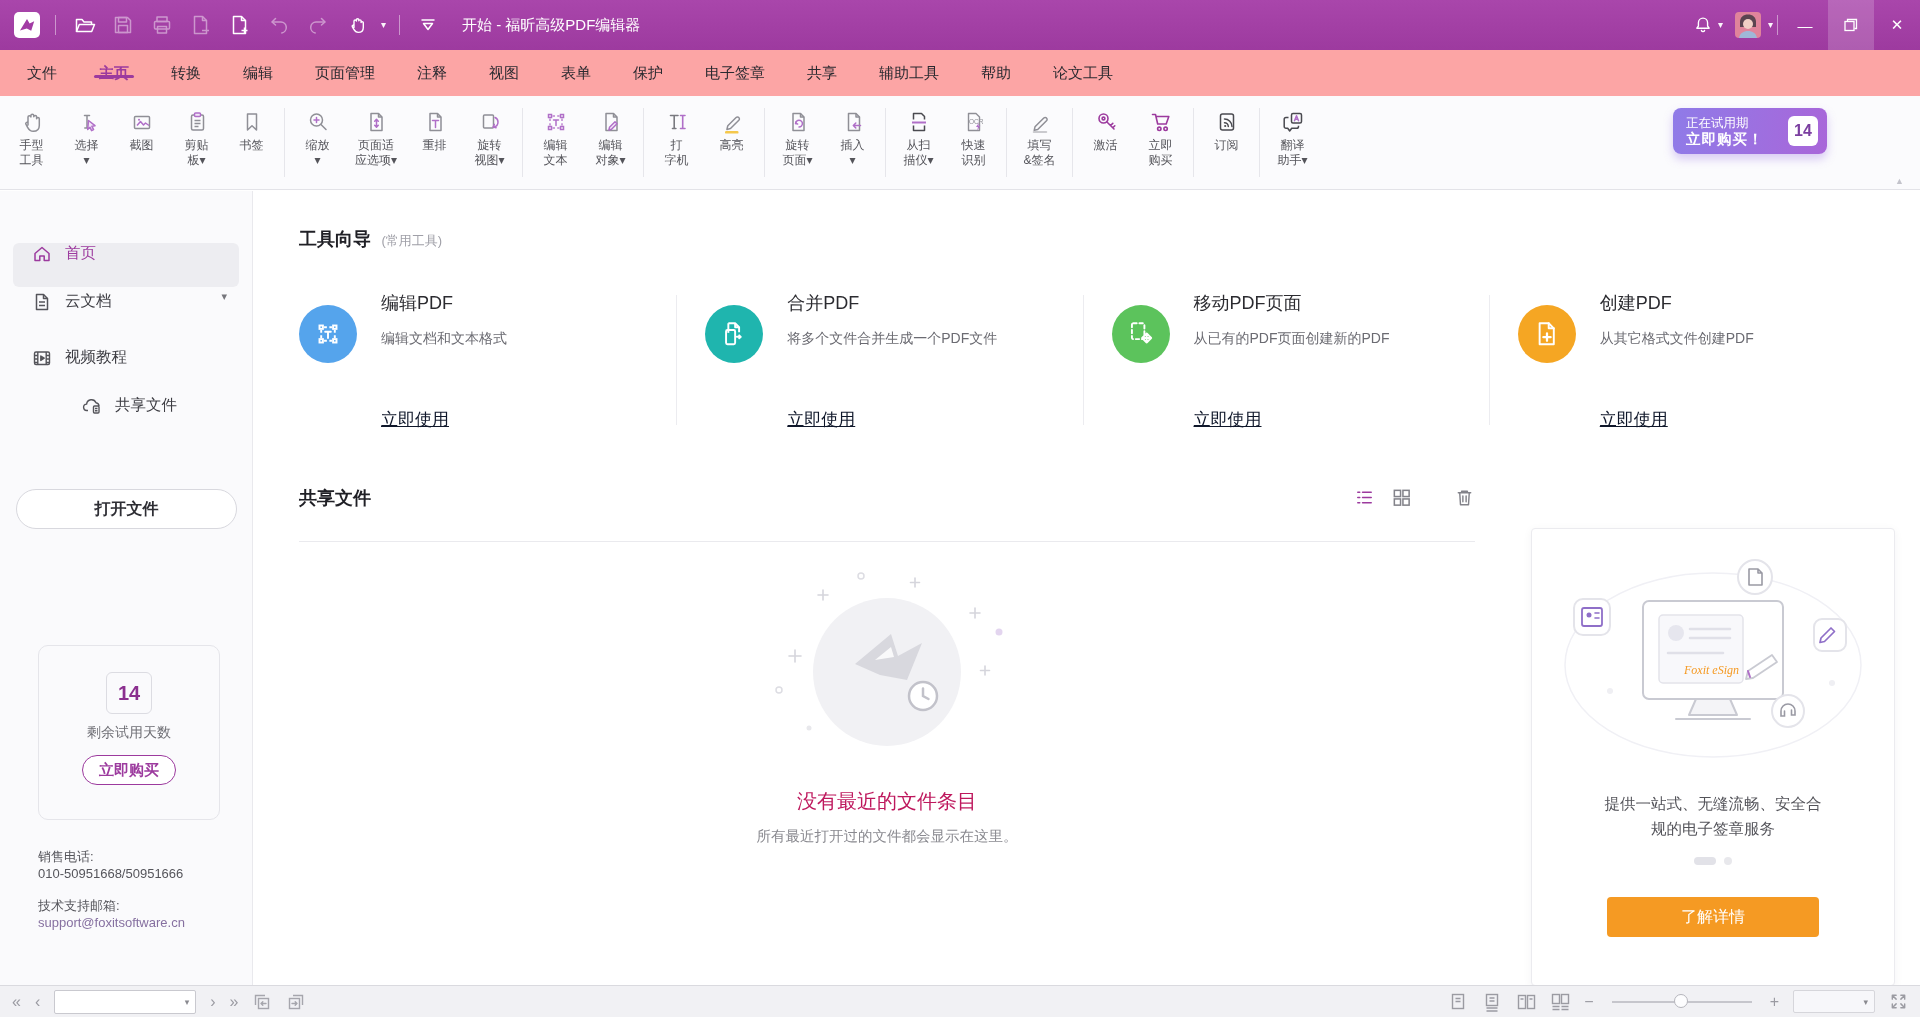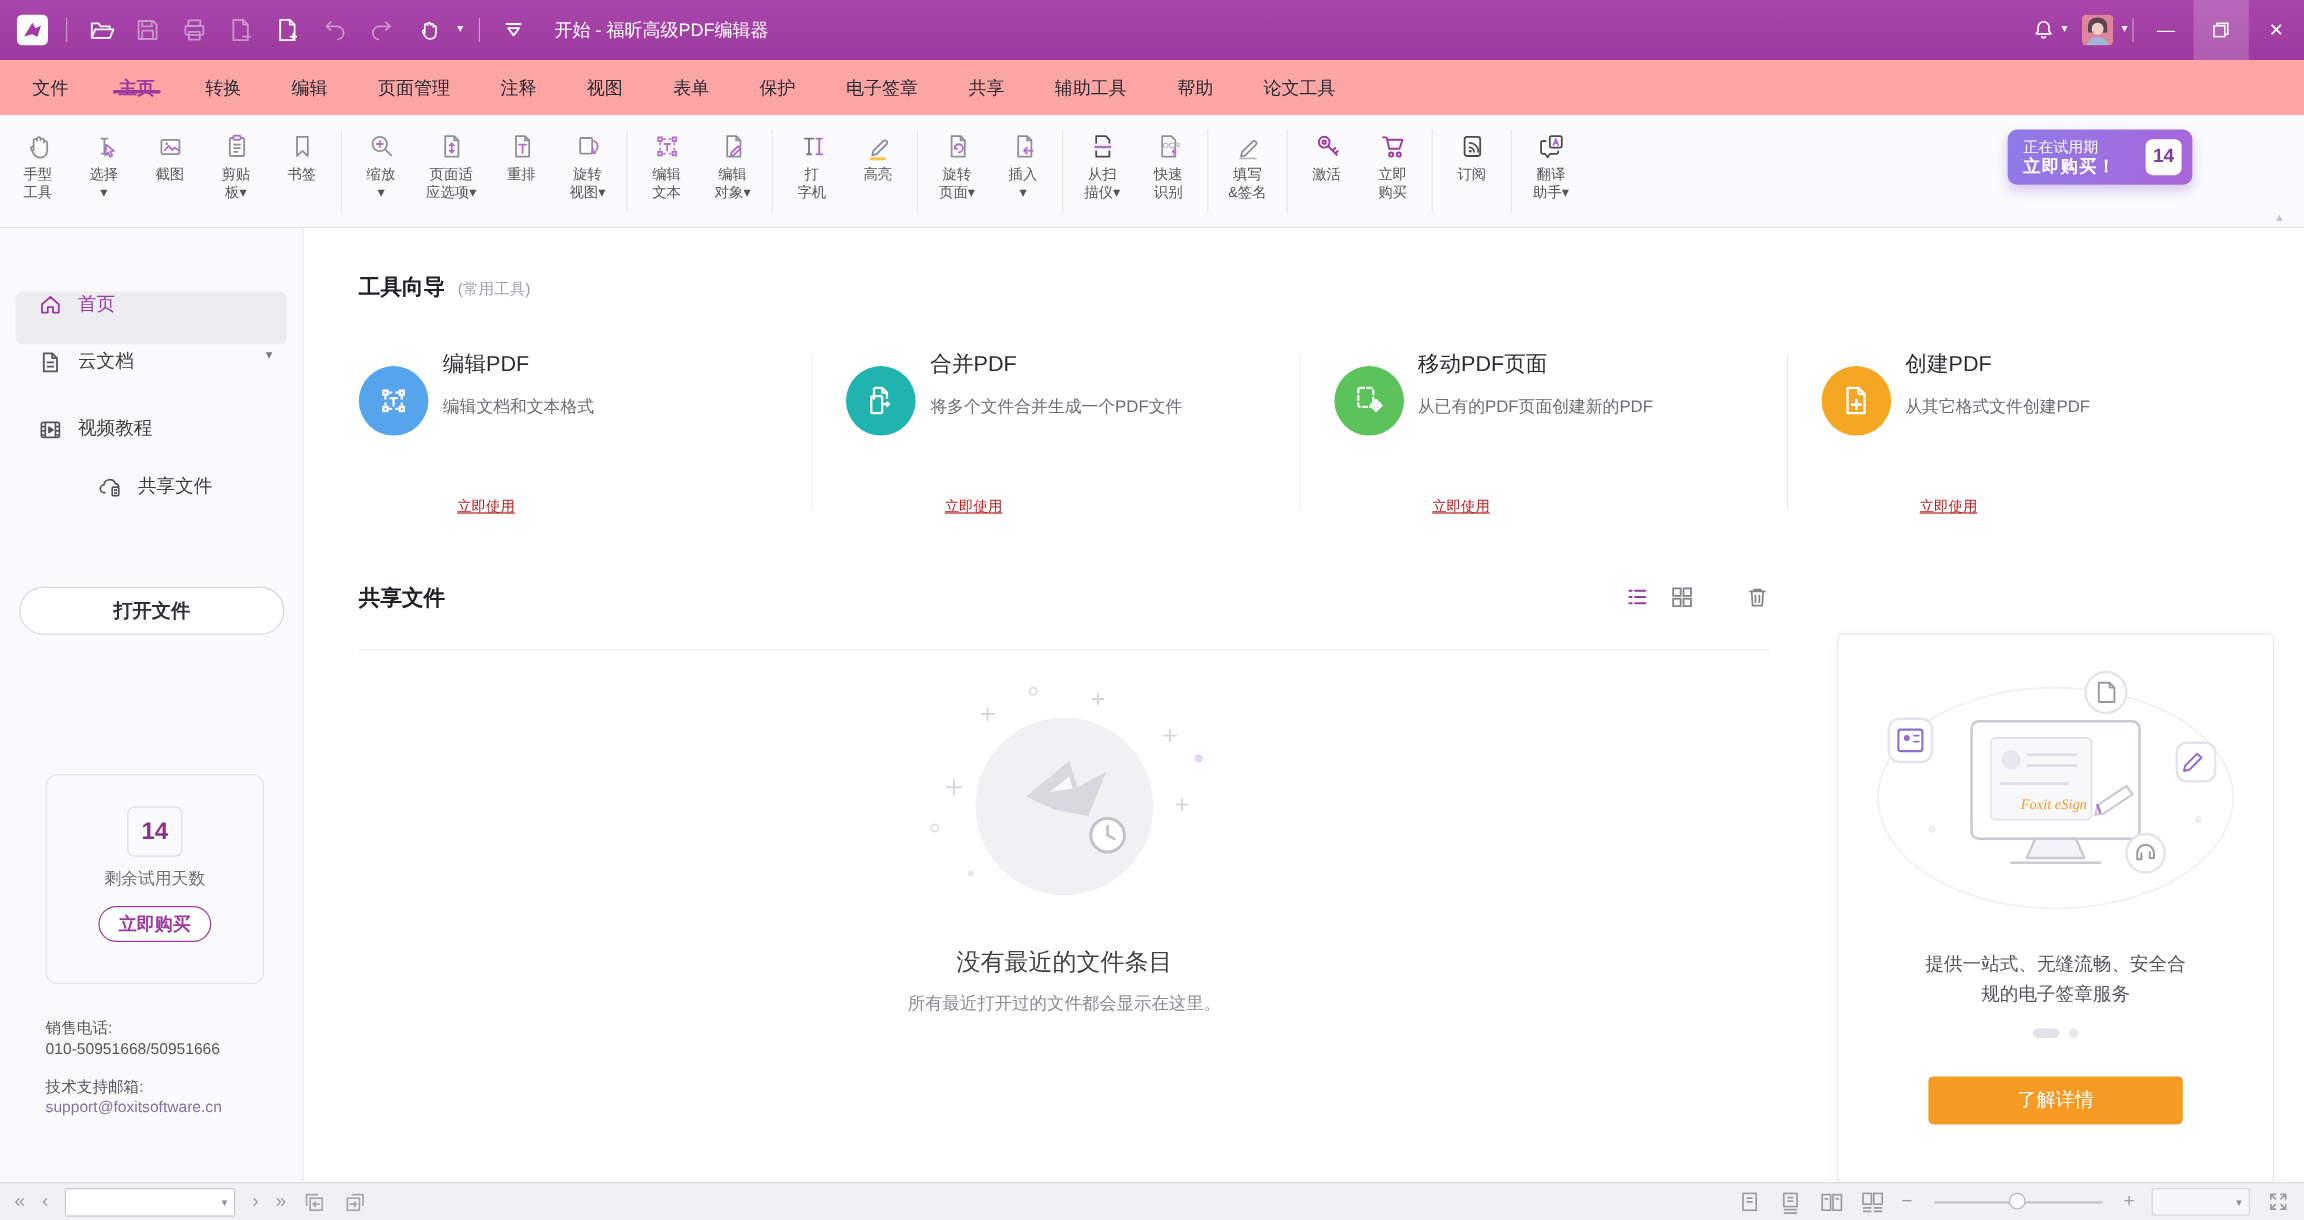--- a/index.html
+++ b/index.html
@@ -68,37 +68,37 @@
   .contact{margin:28px 20px 0 38px;font-size:13px;color:#55555B;line-height:17px;text-align:left}
   .contact .gap{margin-bottom:15px}
   .contact .email{color:#8670A0}
 
   
   .content{position:absolute;top:191px;left:254px;right:0;bottom:32px;background:#fff;overflow:hidden}
   .tools{padding:36px 25px 0 45px}
   .sec-title{font-size:18px;font-weight:bold;color:#202026;display:inline}
   .sec-sub{font-size:13px;color:#A0A0A8;margin-left:6px}
   .cards{display:flex;margin-top:38px}
-  .card{flex:1;display:flex;gap:12px;position:relative;min-height:142px;padding-right:12px}
+  .card{flex:1;display:flex;gap:24px;position:relative;min-height:142px;padding-right:12px}
   .circle{width:58px;height:58px;border-radius:50%;flex:none;margin-top:16px;display:flex;align-items:center;justify-content:center}
   .circle svg{width:34px;height:34px}
   .ct{font-size:18px;color:#2B2B30;margin-top:2px}
   .cd{font-size:14px;color:#6B6B72;margin-top:15px}
-  .clink{position:absolute;left:82px;bottom:0;font-size:12px;color:#b91c1c;text-decoration:underline;cursor:pointer}
+  .clink{position:absolute;left:82px;bottom:0;font-size:17px;color:#0f172a;text-decoration:underline;cursor:pointer}
   .csep{width:1px;background:#ECECF0;margin:6px 28px 6px 0}
 
   .recent{margin:40px 25px 0 45px;width:1176px}
   .recent-head{display:flex;align-items:center}
   .rh-icons{margin-left:auto;display:flex;align-items:center;gap:16px;color:#83838A}
   .rh-icons svg{width:21px;height:21px}
   .icon-list{color:#9C3A9E}
   .icon-trash{margin-left:26px}
   .recent-rule{border:none;border-top:1px solid #EAEAEE;margin:16px 0 0}
   .empty{text-align:center;margin-top:26px}
-  .empty-title{font-size:20px;color:#404040;margin-top:12px}
+  .empty-title{font-size:20px;color:#be185d;margin-top:12px}
   .empty-desc{font-size:14.5px;color:#8A8A90;margin-top:12px}
 
   .promo{position:absolute;top:337px;right:25px;width:364px;height:458px;border:1px solid #EBEBEF;border-radius:4px;
     box-shadow:0 2px 10px rgba(40,40,60,.05);text-align:center;box-sizing:border-box;background:#fff}
   .promo-text{margin-top:6px;font-size:15.5px;color:#54545A;line-height:25px}
   .dots{margin-top:16px;display:flex;justify-content:center;gap:8px;align-items:center}
   .dot-pill{width:22px;height:8px;border-radius:4px;background:#E2E2E8}
   .dot{width:8px;height:8px;border-radius:50%;background:#E8E8EC}
   .promo-btn{margin:32px auto 0;width:212px;height:40px;border:none;border-radius:4px;color:#fff;font-size:16px;
     display:flex;align-items:center;justify-content:center;font-family:inherit;cursor:pointer}

